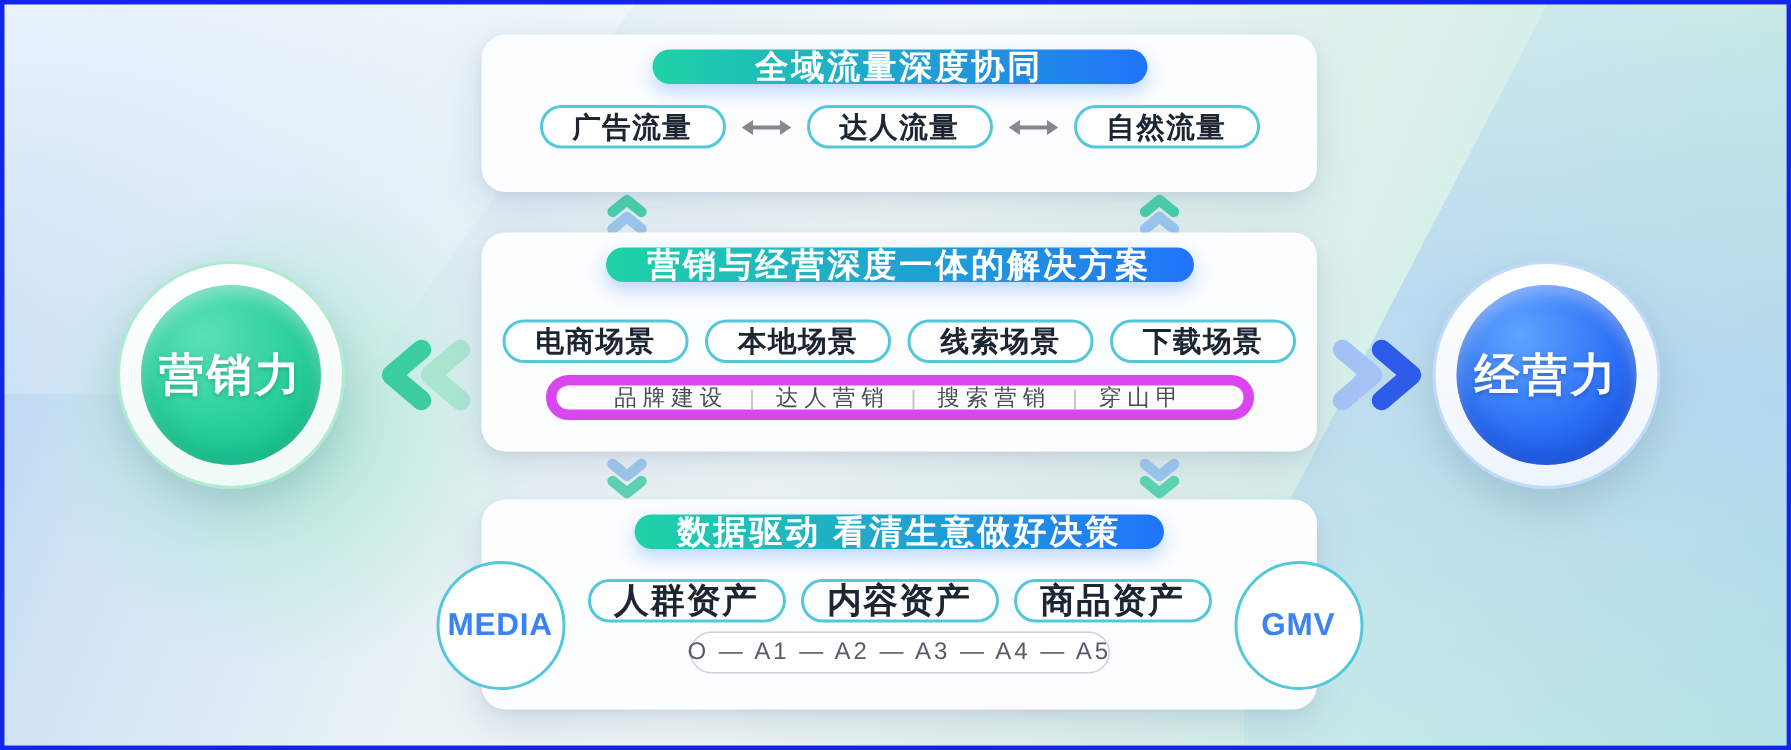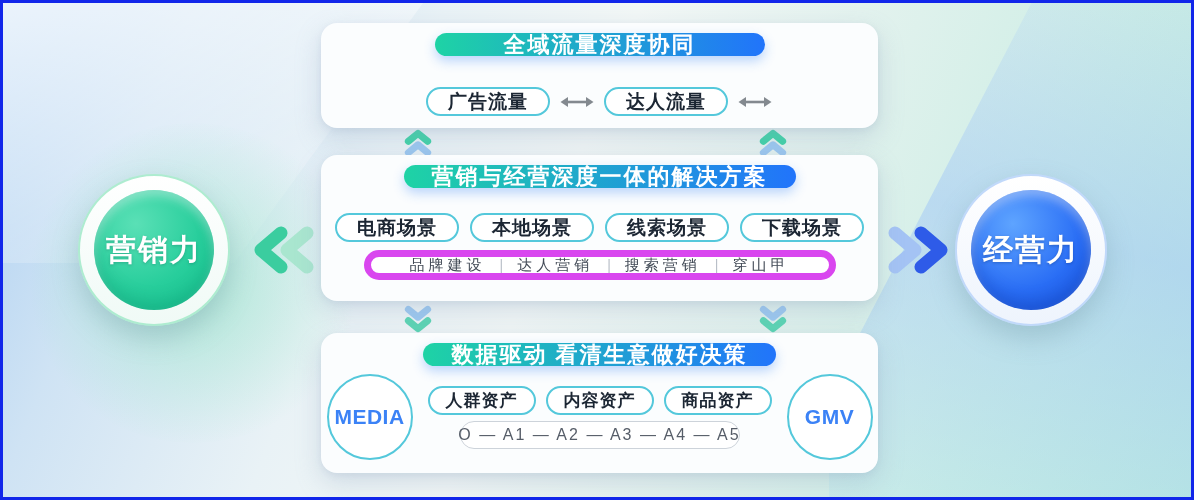--- a/index.html
+++ b/index.html
@@ -49,42 +49,42 @@
   }
 
   .pill{
     height:29px; border-radius:15px; border:2px solid #54c8db; background:#ffffff;
     display:flex; align-items:center; justify-content:center; padding:0 20px;
     font-size:19px; font-weight:bold; color:#1c2633; letter-spacing:1px;
     white-space:nowrap;
   }
   .pills-row{ display:flex; align-items:center; }
 
-  .card-traffic .pills-row{ margin-top:31px; gap:9px; }
+  .card-traffic .pills-row{ margin-top:14px; gap:9px; }
   .card-solution .pills-row{ margin-top:25px; gap:11px; }
 
   .arrow-both svg{ display:block; }
 
   .outline-bar{
     margin-top:8px; height:30px; width:472px; border-radius:15px;
     border:7px solid #d946ef; background:#ffffff;
     display:flex; align-items:center; justify-content:center; gap:14px;
     font-size:15px; color:#434b57; letter-spacing:4px; white-space:nowrap;
   }
   .outline-bar .divider{ color:#b9bfc8; letter-spacing:0; font-size:14px; }
 
   .data-row{ margin-top:8px; display:flex; align-items:center; gap:15px; }
   .badge-circle{
     width:86px; height:86px; border-radius:50%; background:#ffffff;
     border:2px solid #54c8db; display:flex; align-items:center; justify-content:center;
     font-size:21px; font-weight:bold; color:#3b82f6; letter-spacing:.5px;
   }
   .data-mid{ display:flex; flex-direction:column; align-items:center; }
   .data-mid .pills-row{ gap:10px; }
-  .data-mid .pill{ padding:0 16px; font-size:17px; }
+  .data-mid .pill{ padding:0 16px; font-size:23px; }
   .funnel-bar{
     margin-top:6px; width:280px; height:28px; border-radius:14px;
     border:1px solid #cdd3da; background:#ffffff;
     display:flex; align-items:center; justify-content:center;
     font-size:16px; color:#565d68; letter-spacing:2px; white-space:nowrap;
   }
 
   
   .power-ring{
     position:absolute; width:152px; height:152px; border-radius:50%;
@@ -174,20 +174,21 @@
         </svg>
       </span>
       <div class="pill">达人流量</div>
       <span class="arrow-both">
         <svg width="36" height="12" viewBox="0 0 36 12">
           <path d="M6 6 H30" stroke="#83898f" stroke-width="2.6" fill="none"></path>
           <path d="M9 1 L1.5 6 L9 11 Z" fill="#83898f"></path>
           <path d="M27 1 L34.5 6 L27 11 Z" fill="#83898f"></path>
         </svg>
       </span>
+      <div class="pill">自然流量</div>
     </div>
   </div>
 
   <div class="card card-solution">
     <div class="hdr-pill">营销与经营深度一体的解决方案</div>
     <div class="pills-row">
       <div class="pill">电商场景</div>
       <div class="pill">本地场景</div>
       <div class="pill">线索场景</div>
       <div class="pill">下载场景</div>

